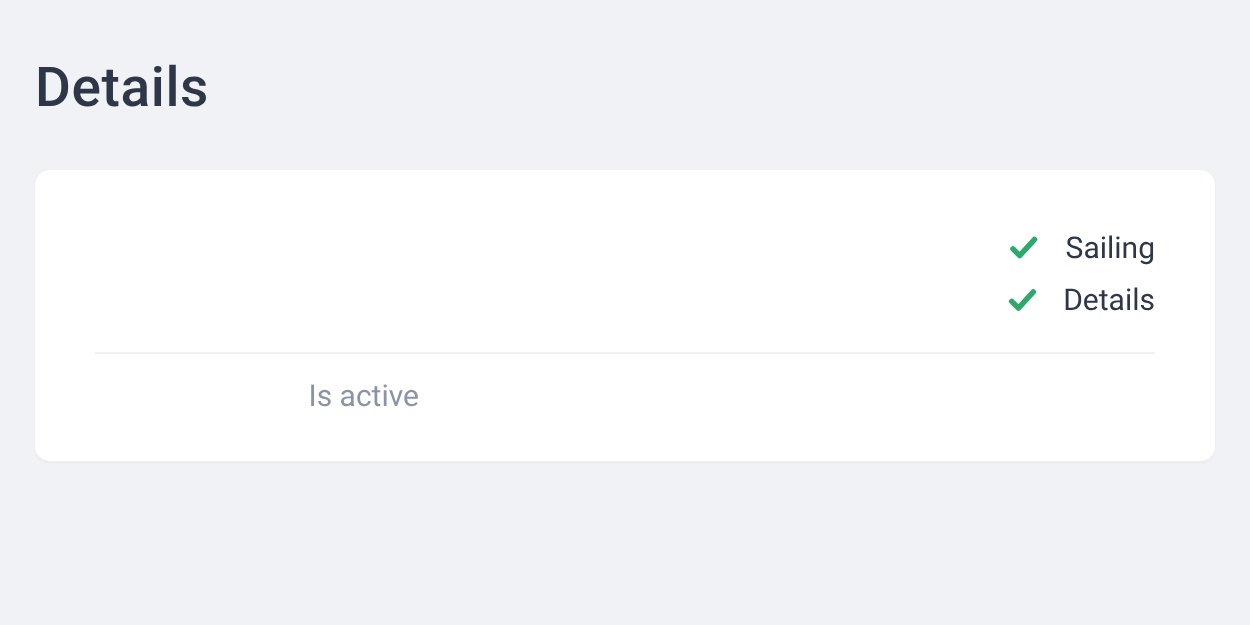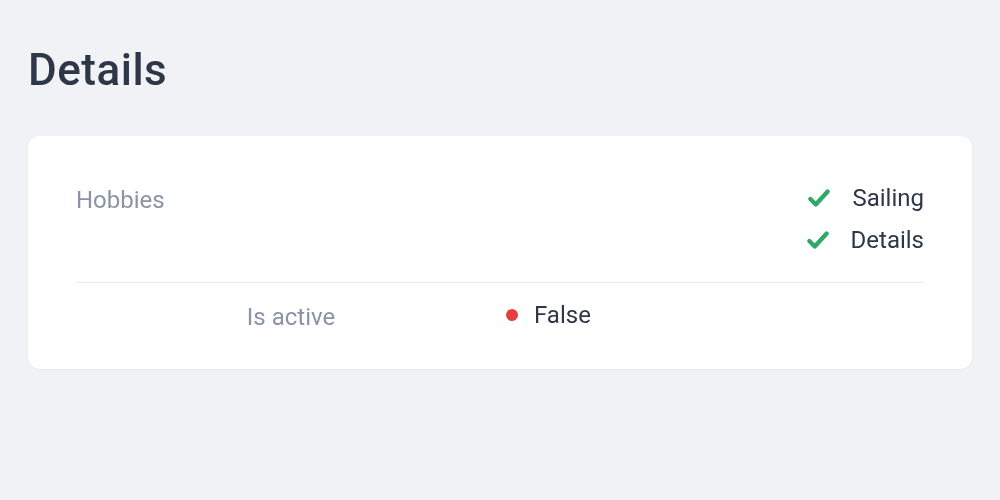--- a/index.html
+++ b/index.html
@@ -91,21 +91,20 @@
   </style>
 </head>
 <body>
 
 <div class="container">
   <h1 class="page-title">Details</h1>
 
   <div class="card">
 
     <div class="field-row">
-      <div class="field-label">Hobbies</div>
       <div class="field-value">
         <div class="check-list">
           <div class="check-item">
             <span class="check-icon">
               <svg viewBox="0 0 24 24" fill="none" stroke="#2ea86b" stroke-width="4" stroke-linecap="round" stroke-linejoin="round">
                 <polyline points="4 13 9 18 20 6"></polyline>
               </svg>
             </span>
             <span>Sailing</span>
           </div>
@@ -116,22 +115,16 @@
               </svg>
             </span>
             <span>Details</span>
           </div>
         </div>
       </div>
     </div>
 
     <div class="field-row">
       <div class="field-label">Is active</div>
-      <div class="field-value">
-        <div class="status-item">
-          <span class="status-dot"></span>
-          <span>False</span>
-        </div>
-      </div>
     </div>
 
   </div>
 </div>
 
 </body></html>

